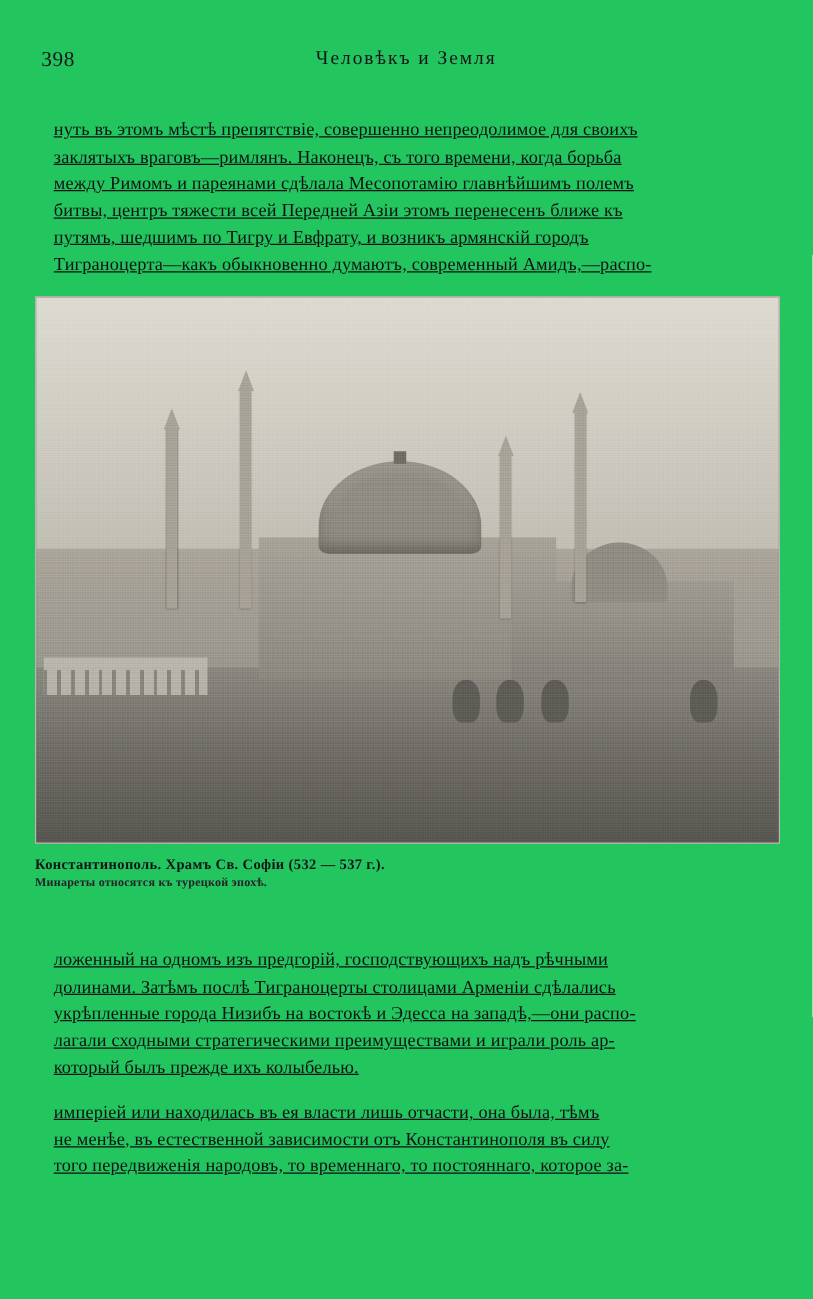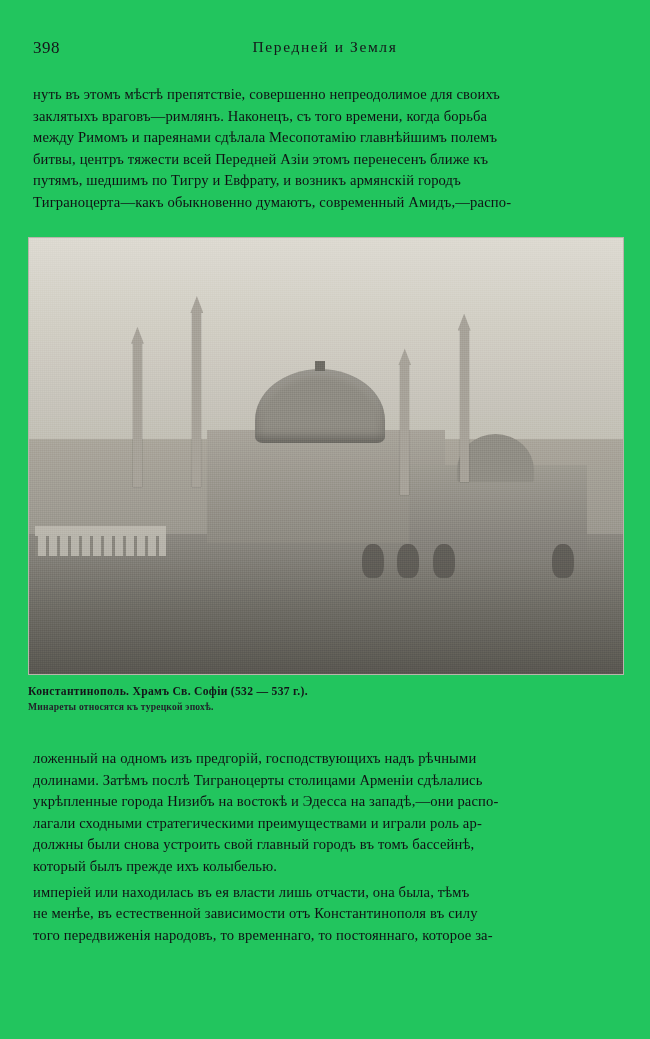--- a/index.html
+++ b/index.html
@@ -54,21 +54,22 @@
     position: absolute;
     left: 29px;
     width: 594px;
     font-size: 14.6px;
     line-height: 21.6px;
     text-align: justify;
     color: #101114;
     letter-spacing: 0.15px;
   }
   .textblock p {
-    margin: 4px;
+    margin: 14px;
+    text-decoration: underline;
   }
   .block-top { top: 80px; }
   .block-bottom { top: 744px; }
 
   
   .jline {
     display: flex;
     justify-content: space-between;
     white-space: nowrap;
   }
@@ -216,21 +217,21 @@
     margin-top: 3px;
   }
 </style>
 </head>
 <body>
 
 <div class="page">
 
   <div class="header">
     <div class="folio">398</div>
-    <div class="running-title">Передней и Земля</div>
+    <div class="running-title">Человѣкъ и Земля</div>
   </div>
 
   <div class="textblock block-top">
     <p>
       <span class="jline">нуть въ этомъ мѣстѣ препятствіе, совершенно непреодолимое для своихъ</span>
       <span class="jline">заклятыхъ враговъ—римлянъ. Наконецъ, съ того времени, когда борьба</span>
       <span class="jline">между Римомъ и пареянами сдѣлала Месопотамію главнѣйшимъ полемъ</span>
       <span class="jline">битвы, центръ тяжести всей Передней Азіи этомъ перенесенъ ближе къ</span>
       <span class="jline">путямъ, шедшимъ по Тигру и Евфрату, и возникъ  армянскій городъ</span>
       <span class="jline">Тиграноцерта—какъ обыкновенно думаютъ, современный Амидъ,—распо-</span>
@@ -264,21 +265,20 @@
       <div class="caption-sub">Минареты относятся къ турецкой эпохѣ.</div>
     </div>
   </div>
 
   <div class="textblock block-bottom">
     <p>
       <span class="jline">ложенный на  одномъ изъ предгорій, господствующихъ надъ рѣчными</span>
       <span class="jline">долинами.  Затѣмъ послѣ Тиграноцерты столицами Арменіи сдѣлались</span>
       <span class="jline">укрѣпленные города Низибъ на востокѣ и Эдесса на западѣ,—они распо-</span>
       <span class="jline">лагали сходными стратегическими  преимуществами  и играли роль ар-</span>
-      <span class="jline">должны  были  снова устроить свой главный городъ  въ томъ бассейнѣ,</span>
       <span class="jline last">который былъ  прежде  ихъ колыбелью.</span>
     </p>
     <p>
       <span class="jline">имперіей или находилась въ ея власти лишь отчасти, она была, тѣмъ</span>
       <span class="jline">не менѣе,  въ естественной зависимости  отъ Константинополя въ силу</span>
       <span class="jline">того передвиженія народовъ, то временнаго, то постояннаго, которое за-</span>
     </p>
   </div>
 
 </div>

